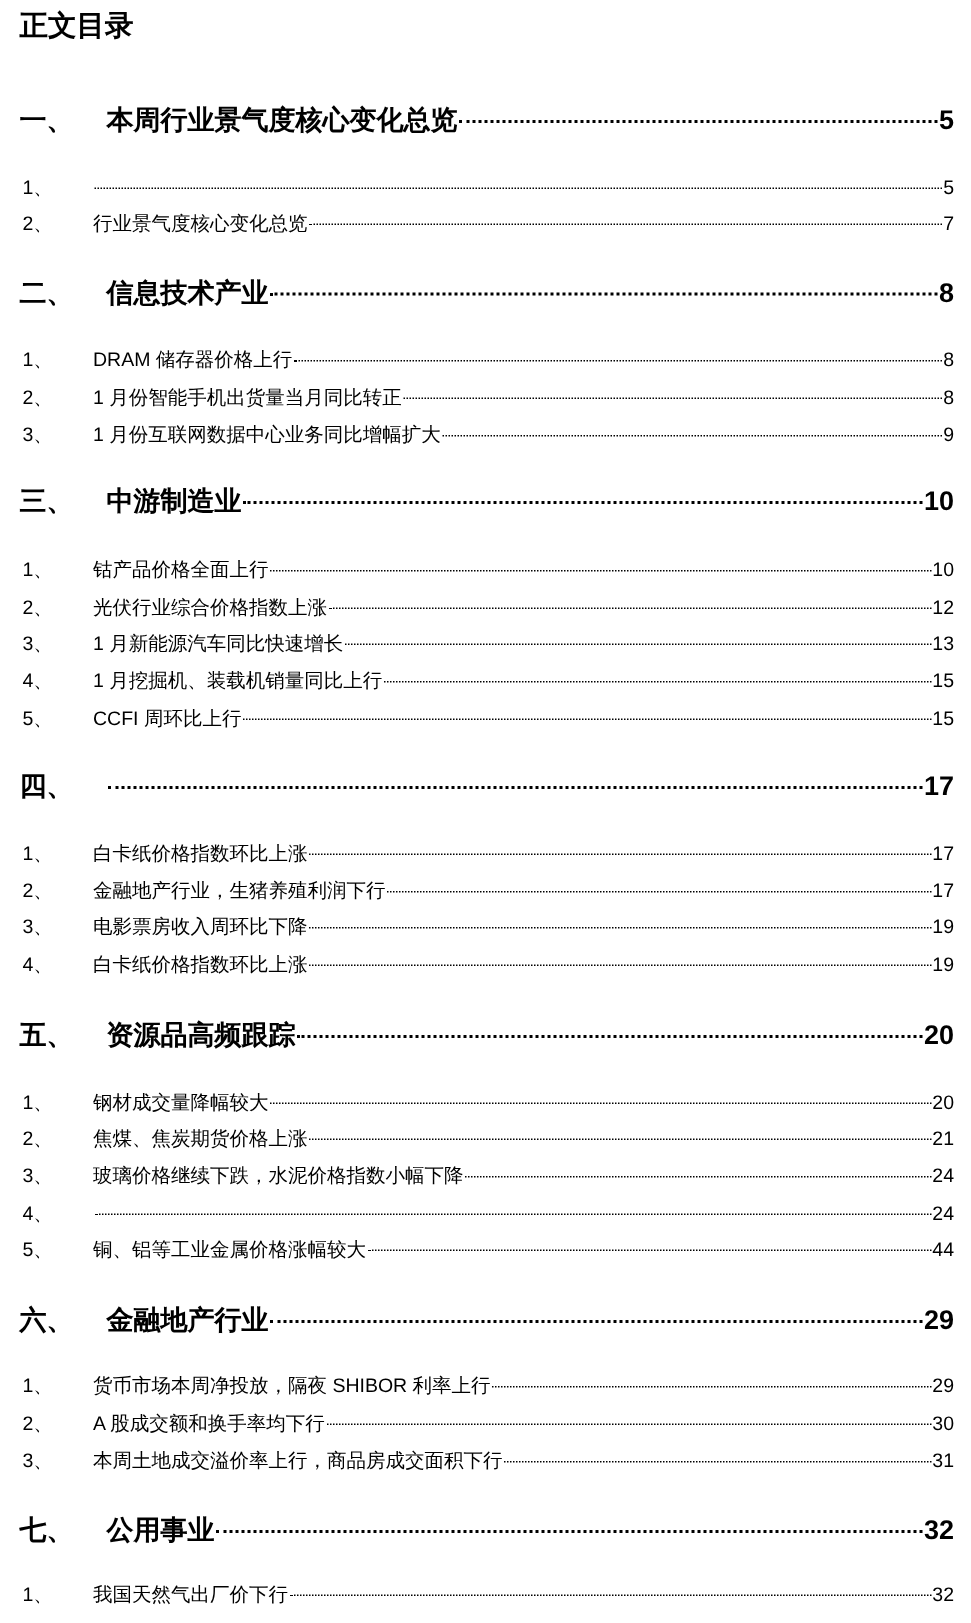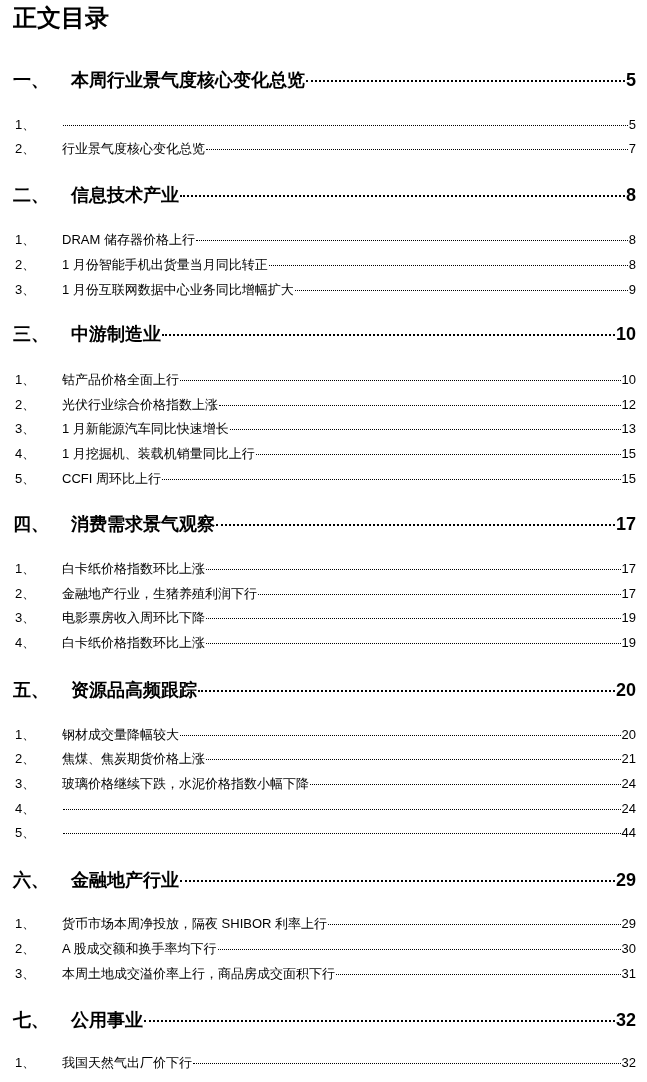--- a/index.html
+++ b/index.html
@@ -2,21 +2,21 @@
 <html><head>
 <meta charset="utf-8">
 <style>
   html, body { margin: 0; padding: 0; background: #ffffff; }
   body {
     width: 647px; height: 1082px; position: relative; overflow: hidden;
     font-family: "Liberation Sans", "DejaVu Sans", sans-serif; color: #000;
   }
   .title {
     position: absolute; left: 13px; top: 6px;
-    font-size: 24px; font-weight: bold; line-height: 24px;
+    font-size: 19px; font-weight: bold; line-height: 24px;
   }
   .row {
     position: absolute; left: 13px; right: 11px;
     display: flex; align-items: baseline; white-space: nowrap;
   }
   .row .num { flex: 0 0 auto; }
   .row .label { flex: 0 0 auto; }
   .row .leader {
     flex: 1 1 auto; overflow: hidden; margin: 0 1px;
     border-bottom: 1px dotted #000; position: relative; top: -3px; min-width: 10px;
@@ -109,21 +109,20 @@
 </div>
 <div class="row item" style="top:471px">
   <span class="num">5、</span>
   <span class="label">CCFI 周环比上行</span>
   <span class="leader"></span>
   <span class="page">15</span>
 </div>
 
 <div class="row sec" style="top:513px">
   <span class="num">四、</span>
-  <span class="label">消费需求景气观察</span>
   <span class="leader"></span>
   <span class="page">17</span>
 </div>
 <div class="row item" style="top:561px">
   <span class="num">1、</span>
   <span class="label">白卡纸价格指数环比上涨</span>
   <span class="leader"></span>
   <span class="page">17</span>
 </div>
 <div class="row item" style="top:586px">
@@ -169,20 +168,21 @@
   <span class="leader"></span>
   <span class="page">24</span>
 </div>
 <div class="row item" style="top:801px">
   <span class="num">4、</span>
   <span class="leader"></span>
   <span class="page">24</span>
 </div>
 <div class="row item" style="top:825px">
   <span class="num">5、</span>
+  <span class="label">铜、铝等工业金属价格涨幅较大</span>
   <span class="leader"></span>
   <span class="page">44</span>
 </div>
 
 <div class="row sec" style="top:869px">
   <span class="num">六、</span>
   <span class="label">金融地产行业</span>
   <span class="leader"></span>
   <span class="page">29</span>
 </div>

